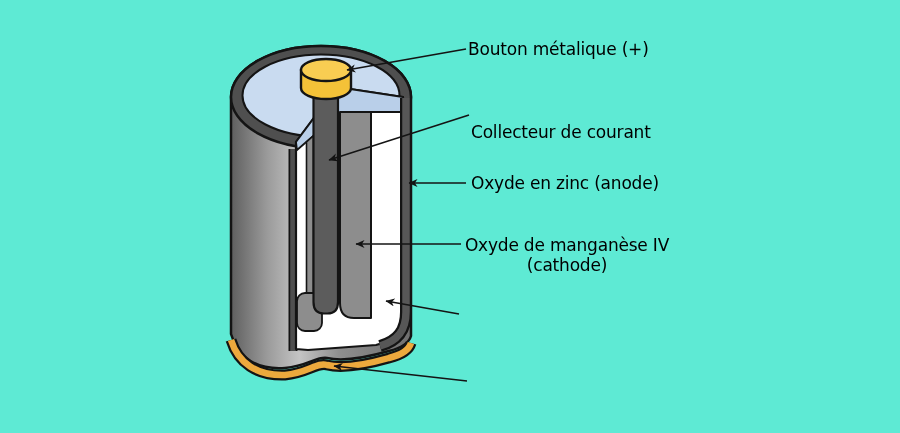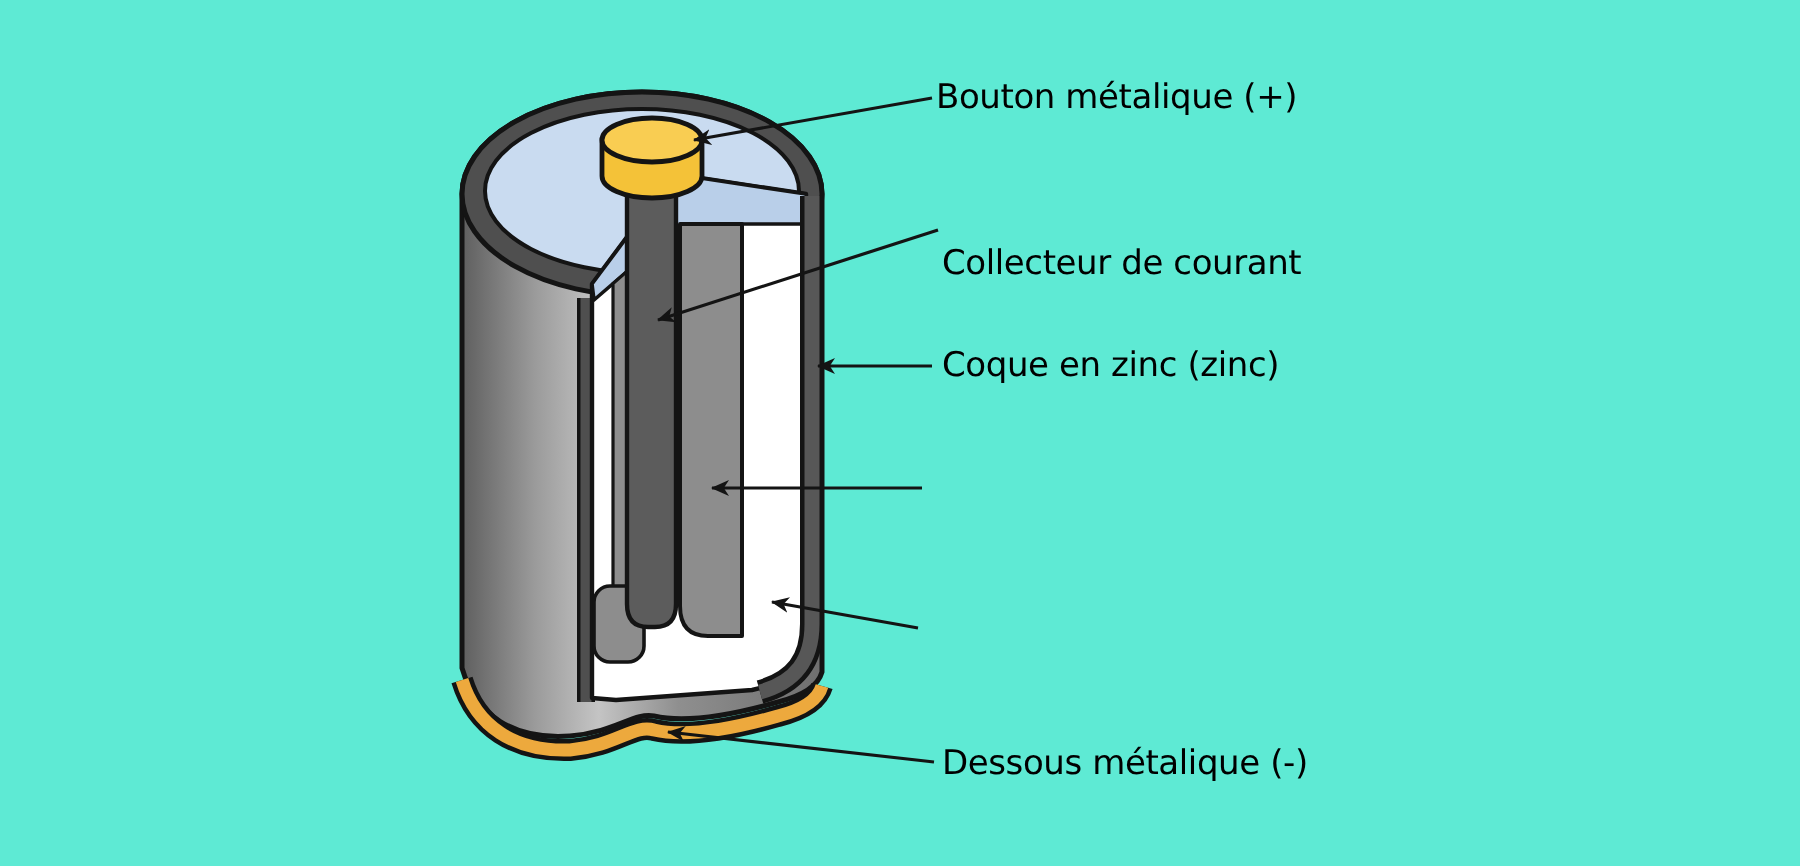--- a/index.html
+++ b/index.html
@@ -80,19 +80,22 @@
       <path d="M461,244 L356,244" marker-end="url(#arrow)"></path>
       <path d="M459,314 L386,301" marker-end="url(#arrow)"></path>
       <path d="M467,381 L334,366" marker-end="url(#arrow)"></path>
     </g>
   </svg>
 
   <div class="lbl" style="left:468px;top:39px;">Bouton métalique (+)</div>
 
   <div class="lbl" style="left:471px;top:122px;">Collecteur de courant</div>
 
-  <div class="lbl" style="left:471px;top:173px;">Coque en zinc (zinc)</div>
+  <div class="lbl" style="left:471px;top:173px;">Oxyde en zinc (anode)</div>
+
+  <div class="lbl lbl-center" style="left:464px;top:235px;width:206px;">
+    <div>Oxyde de manganèse IV</div>
+    <div>(cathode)</div>
+  </div>
 
 
-
-  <div class="lbl" style="left:471px;top:372px;">Dessous métalique (-)</div>
 
 </div>
 
 </body></html>

